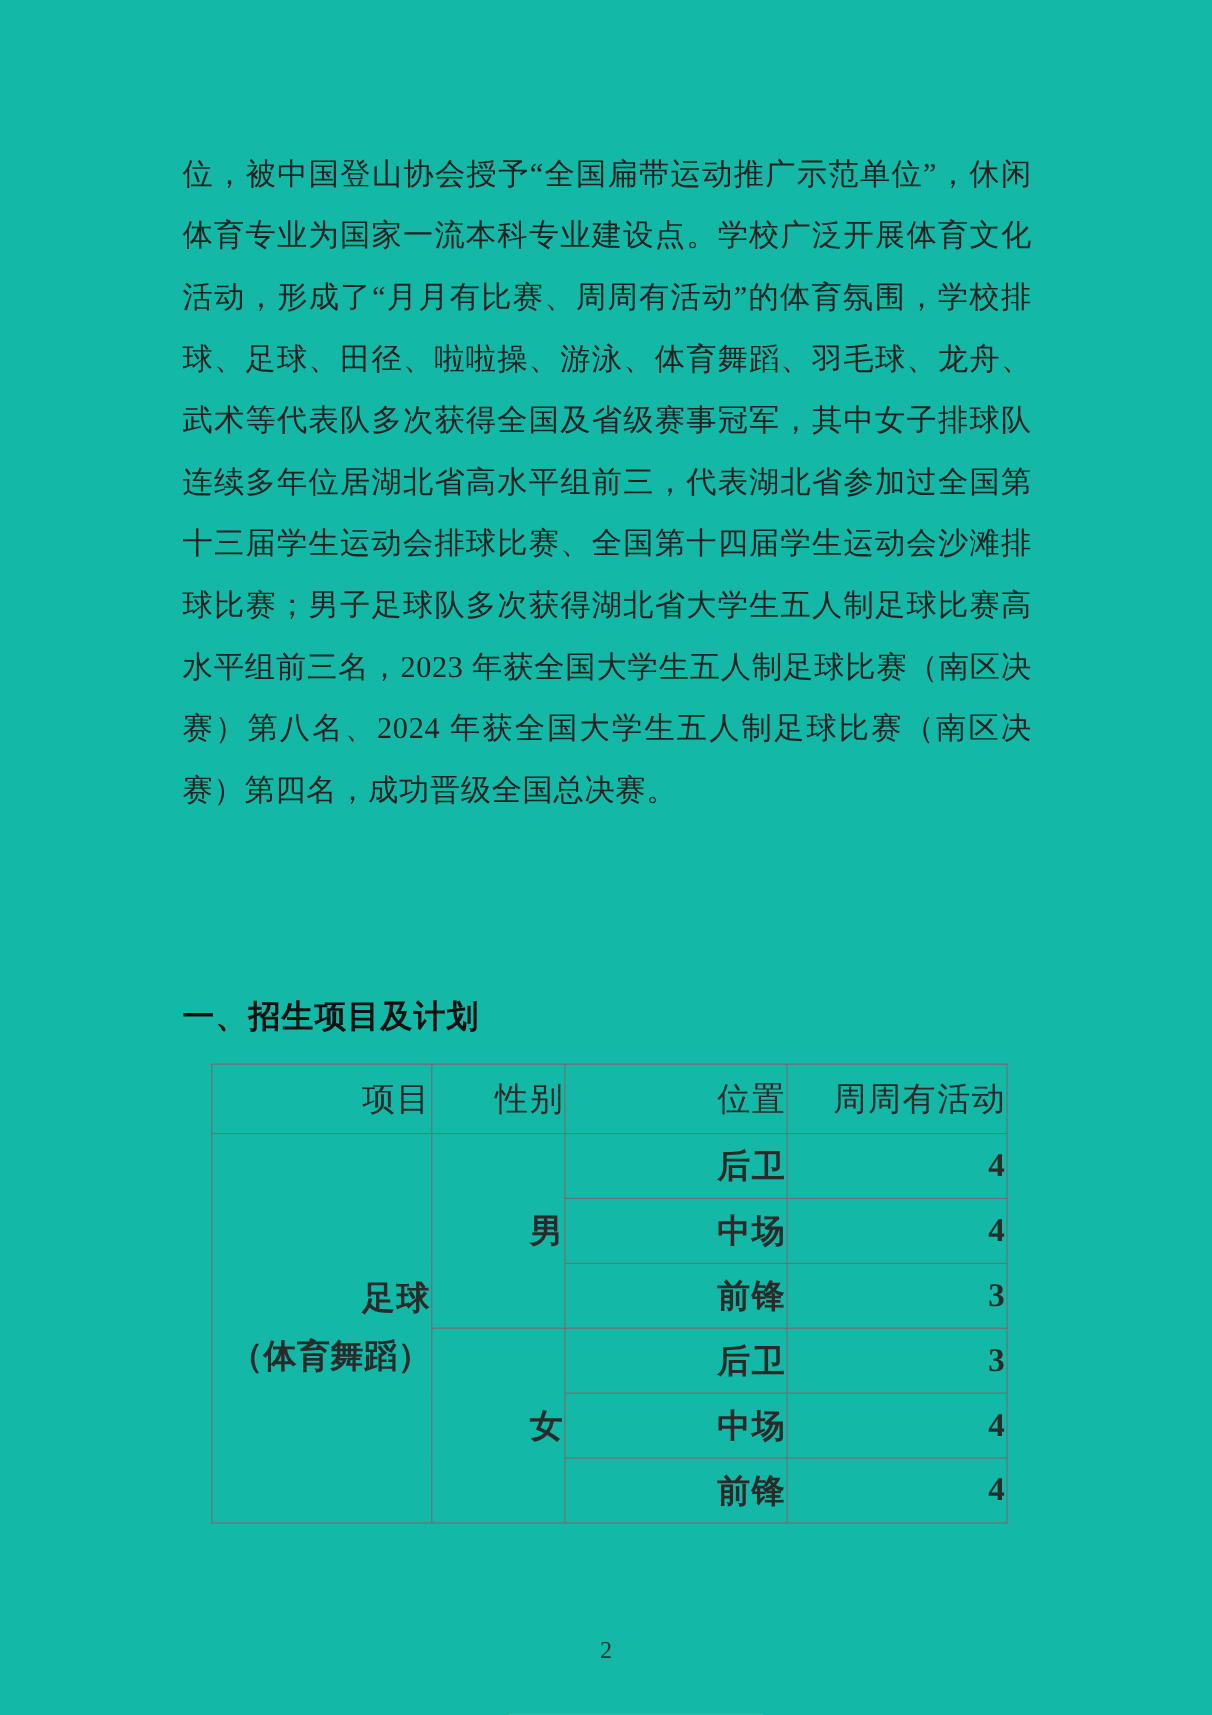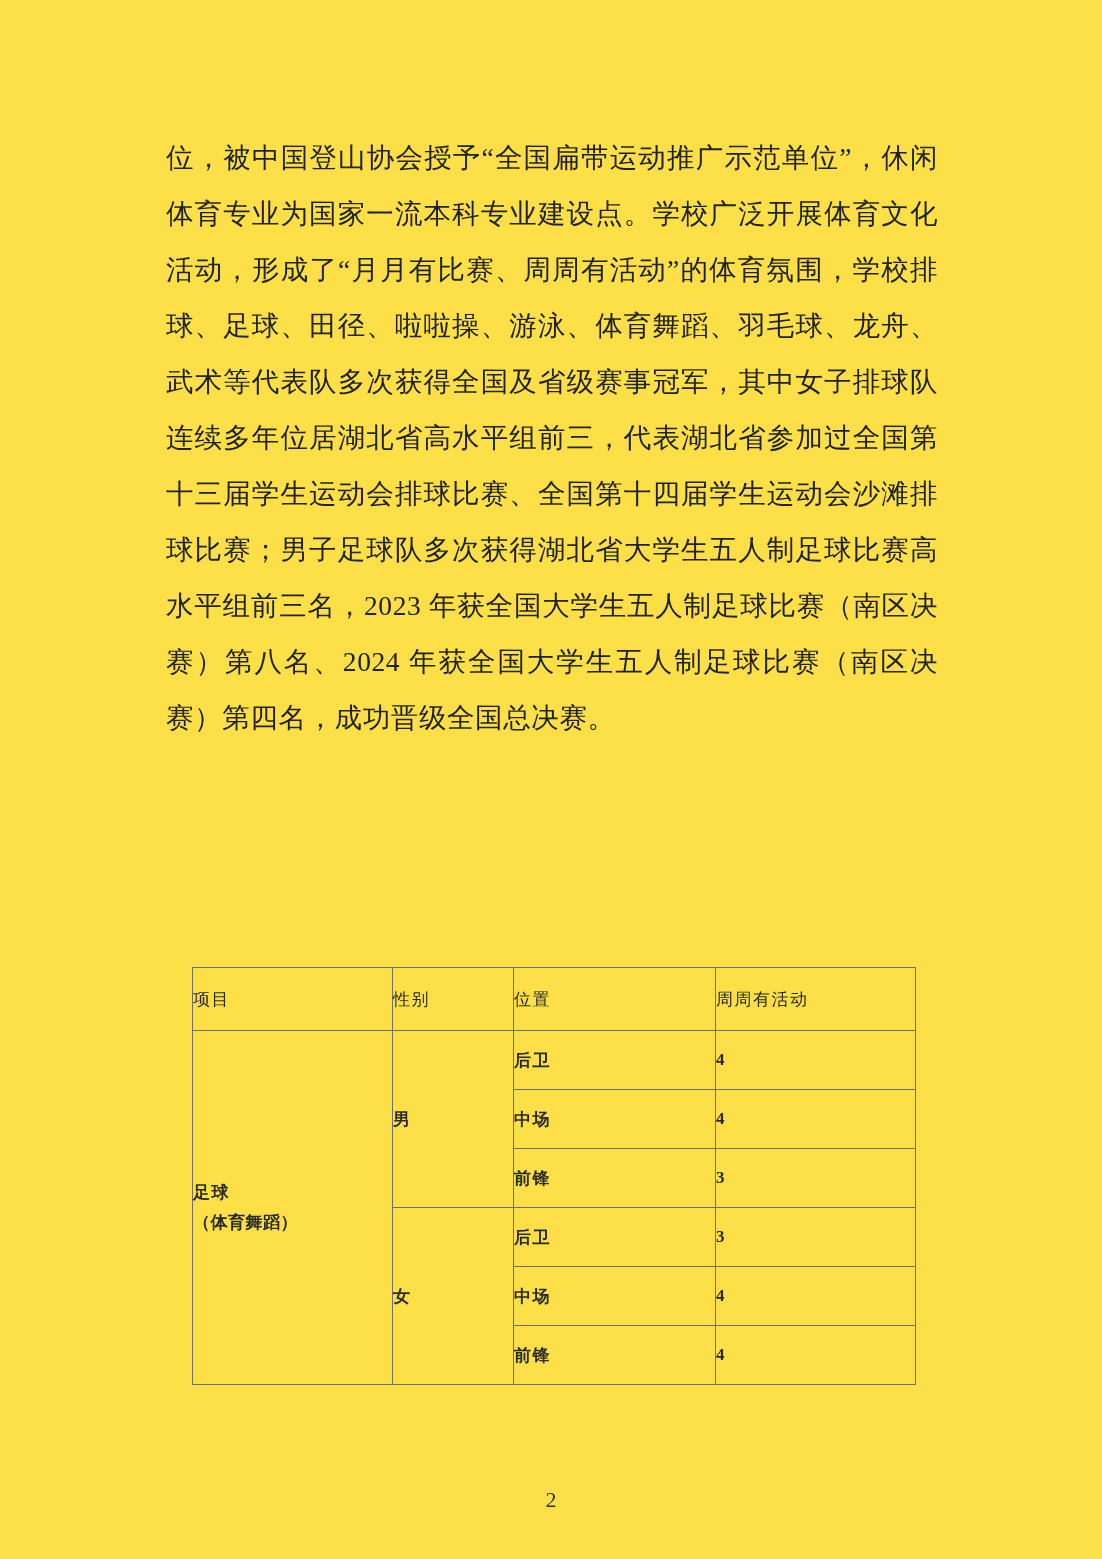--- a/index.html
+++ b/index.html
@@ -8,21 +8,21 @@
     background: #ffffff;
   }
   body {
     font-family: "Liberation Serif", "DejaVu Serif", serif;
     color: #1a1a1a;
   }
   .page {
     position: relative;
     width: 1102px;
     height: 1559px;
-    background: #fde047;
+    background: #14b8a6;
     overflow: hidden;
     box-sizing: border-box;
   }
   .content {
     position: absolute;
     left: 166px;
     top: 130px;
     width: 772px;
   }
   p.body-par {
@@ -62,24 +62,24 @@
     border-collapse: collapse;
     table-layout: fixed;
     font-family: "Liberation Serif", "DejaVu Serif", serif;
   }
   table.plan-table col.c1 { width: 200px; }
   table.plan-table col.c2 { width: 121px; }
   table.plan-table col.c3 { width: 202px; }
   table.plan-table col.c4 { width: 200px; }
   table.plan-table td, table.plan-table th {
     border: 1.4px solid #6f6f6f;
-    text-align: left;
+    text-align: right;
     vertical-align: middle;
     font-weight: normal;
-    font-size: 17px;
+    font-size: 30px;
     color: #2a2a2a;
     padding: 0;
     letter-spacing: 1.5px;
   }
   table.plan-table tr.head-row td { height: 62px; }
   table.plan-table tr.data-row td { height: 58px; font-weight: bold; }
   td.event-cell {
     line-height: 1.75;
     font-size: 25px;
   }
@@ -99,20 +99,21 @@
 <body>
 
 <div class="page">
 
   <div class="content">
     <p class="body-par">
       <span>位，被中国登山协会授予“全国扁带运动推广示范单位”，休闲体育专业为国家一流本科专业建设点。学校广泛开展体育文化活动，形成了“月月有比赛、周周有活动”的体育氛围，学校排球、足球、田径、啦啦操、游泳、体育舞蹈、羽毛球、龙舟、武术等代表队多次获得全国及省级赛事冠军，其中女子排球队连续多年位居湖北省高水平组前三，代表湖北省参加过全国第十三届学生运动会排球比赛、全国第十四届学生运动会沙滩排球比赛；男子足球队多次获得湖北省大学生五人制足球比赛高水平组前三名，2023 年获全国大学生五人制足球比赛（南区决赛）第八名、2024 年获全国大学生五人制足球比赛（南区决赛）第四名，成功晋级全国总决赛。</span>
     </p>
   </div>
 
+  <h2 class="section-heading">一、招生项目及计划</h2>
 
   <table class="plan-table">
     <colgroup>
       <col class="c1">
         <col class="c2">
         <col class="c3">
         <col class="c4">
     </colgroup>
     <tbody>
       <tr class="head-row">

